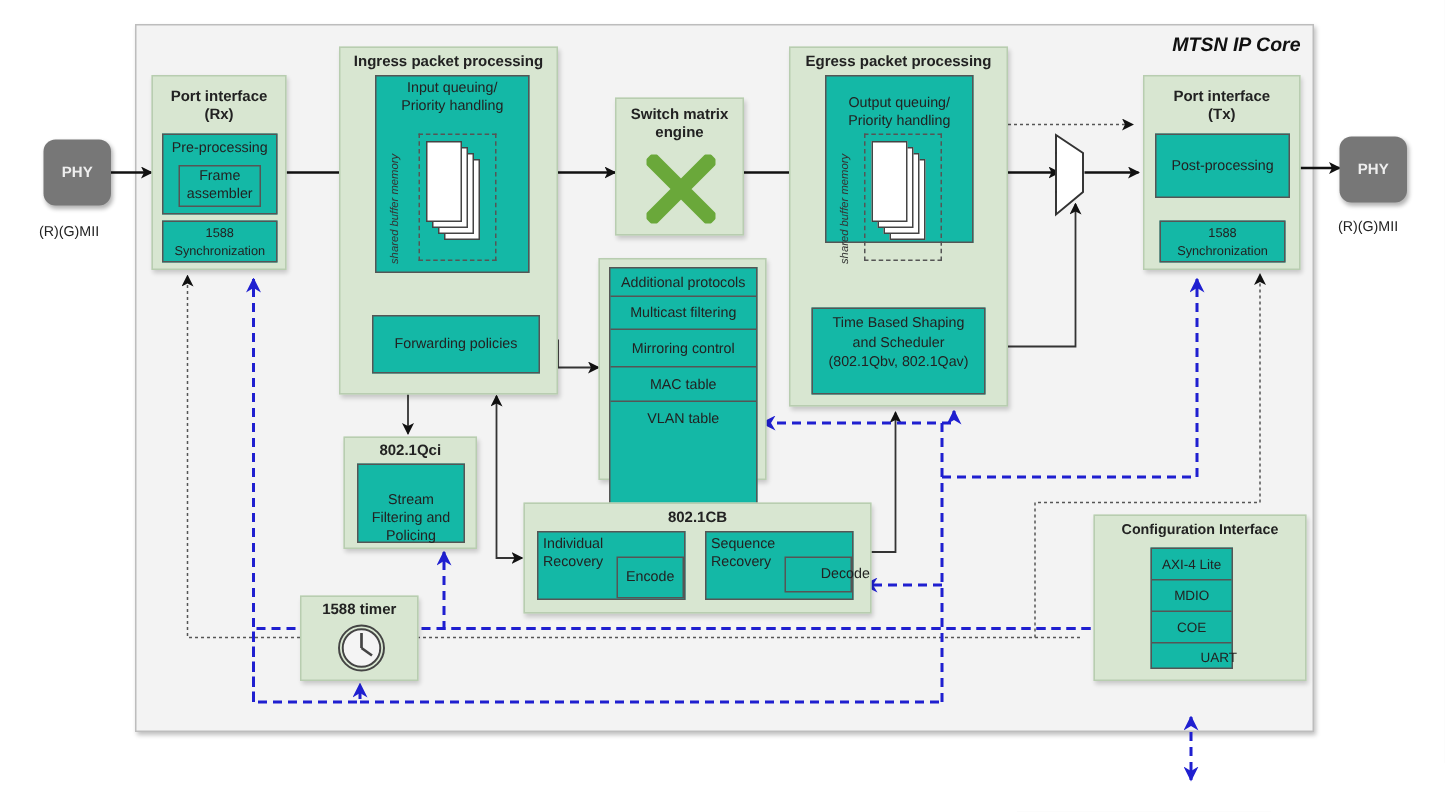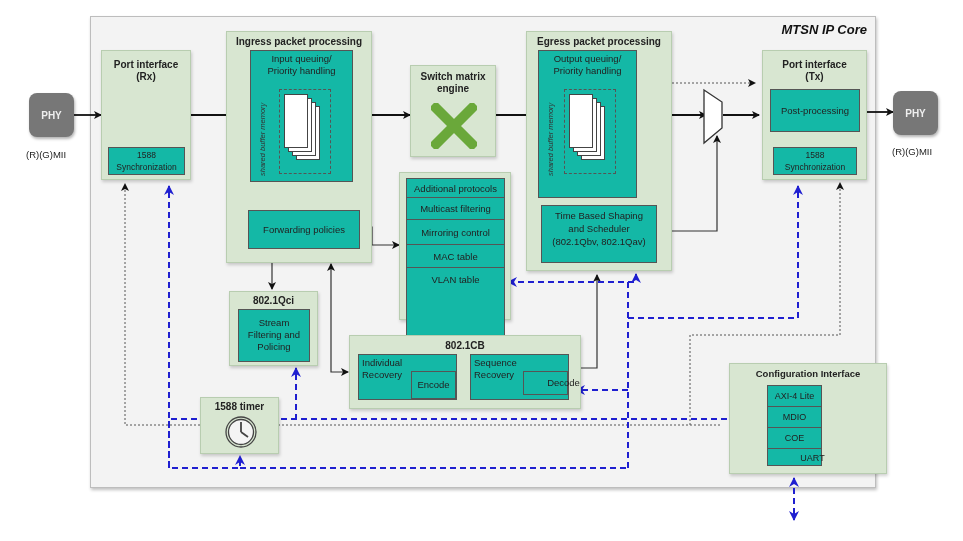--- a/index.html
+++ b/index.html
@@ -86,20 +86,24 @@
   </g>
 </svg>
 
 <div class="abs phy" style="left:29px;top:93px;width:45px;height:44px;">
     <span>PHY</span>
   </div>
 <div class="abs lbl" style="left:26px;top:149px;">(R)(G)MII</div>
 
 <div class="abs panel" style="left:101px;top:50px;width:90px;height:130px;">
   <div class="ptitle" style="top:8px;"><span>Port interface</span><br><span>(Rx)</span></div>
+  <div class="abs wbox" style="left:6px;top:38px;width:77px;height:54px;">
+    <div style="margin-top:3px;">Pre-processing</div>
+    <div class="abs wbox" style="left:10px;top:20px;width:55px;height:28px;line-height:12px;padding-top:1px;"><span>Frame</span><br><span>assembler</span></div>
+  </div>
   <div class="abs wbox" style="left:6px;top:96px;width:77px;height:28px;font-size:8.5px;line-height:12px;padding-top:1px;"><span>1588</span><br><span>Synchronization</span></div>
 </div>
 
 <div class="abs panel" style="left:226px;top:31px;width:146px;height:232px;">
   <div class="ptitle" style="top:4px;">Ingress packet processing</div>
   <div class="abs wbox" style="left:23px;top:18px;width:103px;height:132px;line-height:12px;padding-top:2px;">
     <span>Input queuing/</span><br><span>Priority handling</span>
     <div class="abs vtext" style="left:6px;top:125px;">shared buffer memory</div>
     <div class="abs dashbox" style="left:28px;top:38px;width:52px;height:85px;">
       <div class="stack" style="left:16px;top:16px;width:22px;height:52px;"></div>
@@ -125,21 +129,21 @@
     <div class="list-item" style="height:18px;">Additional protocols</div>
     <div class="list-item" style="height:21px;">Multicast filtering</div>
     <div class="list-item">Mirroring control</div>
     <div class="list-item" style="height:22px;">MAC table</div>
     <div class="list-item" style="height:22px;">VLAN table</div>
   </div>
 </div>
 
 <div class="abs panel" style="left:526px;top:31px;width:146px;height:240px;">
   <div class="ptitle" style="top:4px;">Egress packet processing</div>
-  <div class="abs wbox" style="left:11px;top:18px;width:99px;height:148px;line-height:12px;padding-top:2px;">
+  <div class="abs wbox" style="left:23px;top:18px;width:99px;height:112px;line-height:12px;padding-top:12px;">
     <span>Output queuing/</span><br><span>Priority handling</span>
     <div class="abs vtext" style="left:6px;top:125px;">shared buffer memory</div>
     <div class="abs dashbox" style="left:25px;top:38px;width:52px;height:85px;">
       <div class="stack" style="left:16px;top:16px;width:22px;height:52px;"></div>
       <div class="stack" style="left:12px;top:12px;width:22px;height:52px;"></div>
       <div class="stack" style="left:8px;top:8px;width:22px;height:52px;"></div>
       <div class="stack" style="left:4px;top:4px;width:22px;height:52px;"></div>
     </div>
   </div>
   <div class="abs wbox" style="left:14px;top:173px;width:116px;height:58px;line-height:13px;padding-top:3px;font-size:9.5px;"><span>Time Based Shaping</span><br><span>and Scheduler</span><br><span>(802.1Qbv, 802.1Qav)</span></div>
@@ -153,21 +157,21 @@
   <div class="abs wbox" style="left:10px;top:96px;width:84px;height:28px;font-size:8.5px;line-height:12px;padding-top:1px;"><span>1588</span><br><span>Synchronization</span></div>
 </div>
 
 <div class="abs phy" style="left:893px;top:91px;width:45px;height:44px;">
     <span>PHY</span>
   </div>
 <div class="abs lbl" style="left:892px;top:146px;">(R)(G)MII</div>
 
 <div class="abs panel" style="left:229px;top:291px;width:89px;height:75px;">
   <div class="ptitle" style="top:3px;">802.1Qci</div>
-  <div class="abs wbox" style="left:8px;top:17px;width:72px;height:53px;line-height:12px;padding-top:7px;"><span>Stream</span><br><span>Filtering and</span><br><span>Policing</span></div>
+  <div class="abs wbox" style="left:8px;top:17px;width:72px;height:53px;line-height:12px;padding-top:18px;"><span>Stream</span><br><span>Filtering and</span><br><span>Policing</span></div>
 </div>
 
 <div class="abs panel" style="left:349px;top:335px;width:232px;height:74px;">
   <div class="ptitle" style="top:4px;">802.1CB</div>
   <div class="abs wbox" style="left:8px;top:18px;width:99px;height:46px;text-align:left;line-height:12px;padding:2px 3px;">
     <span>Individual</span><br><span>Recovery</span>
     <div class="abs wbox center" style="left:52px;top:16px;width:45px;height:28px;">
         <span>Encode</span>
       </div>
   </div>
@@ -182,21 +186,21 @@
 <div class="abs panel" style="left:200px;top:397px;width:79px;height:57px;">
   <div class="ptitle" style="top:3px;">1588 timer</div>
   <svg class="abs" style="left:23px;top:17px;" width="34" height="34">
     <circle cx="17" cy="17" r="15" fill="none" stroke="#444" stroke-width="1.3"></circle>
     <circle cx="17" cy="17" r="12.5" fill="#f4f4f4" stroke="#444" stroke-width="1.3"></circle>
     <line x1="17" y1="17" x2="17" y2="7" stroke="#444" stroke-width="1.8"></line>
     <line x1="17" y1="17" x2="24" y2="22" stroke="#444" stroke-width="1.8"></line>
   </svg>
 </div>
 
-<div class="abs panel" style="left:729px;top:363px;width:158px;height:111px;">
+<div class="abs panel" style="left:729px;top:343px;width:142px;height:111px;">
   <div class="ptitle" style="top:4px;font-size:9.5px;">Configuration Interface</div>
   <div class="abs wbox" style="left:37px;top:21px;width:55px;height:81px;">
     <div class="list-item" style="height:20px;font-size:9px;">AXI-4 Lite</div>
     <div class="list-item" style="height:20px;font-size:9px;">MDIO</div>
     <div class="list-item" style="height:20px;font-size:9px;">COE</div>
     <div class="list-item" style="height:18px;font-size:9px;padding-left:36px;">UART</div>
   </div>
 </div>
 
 </body></html>

